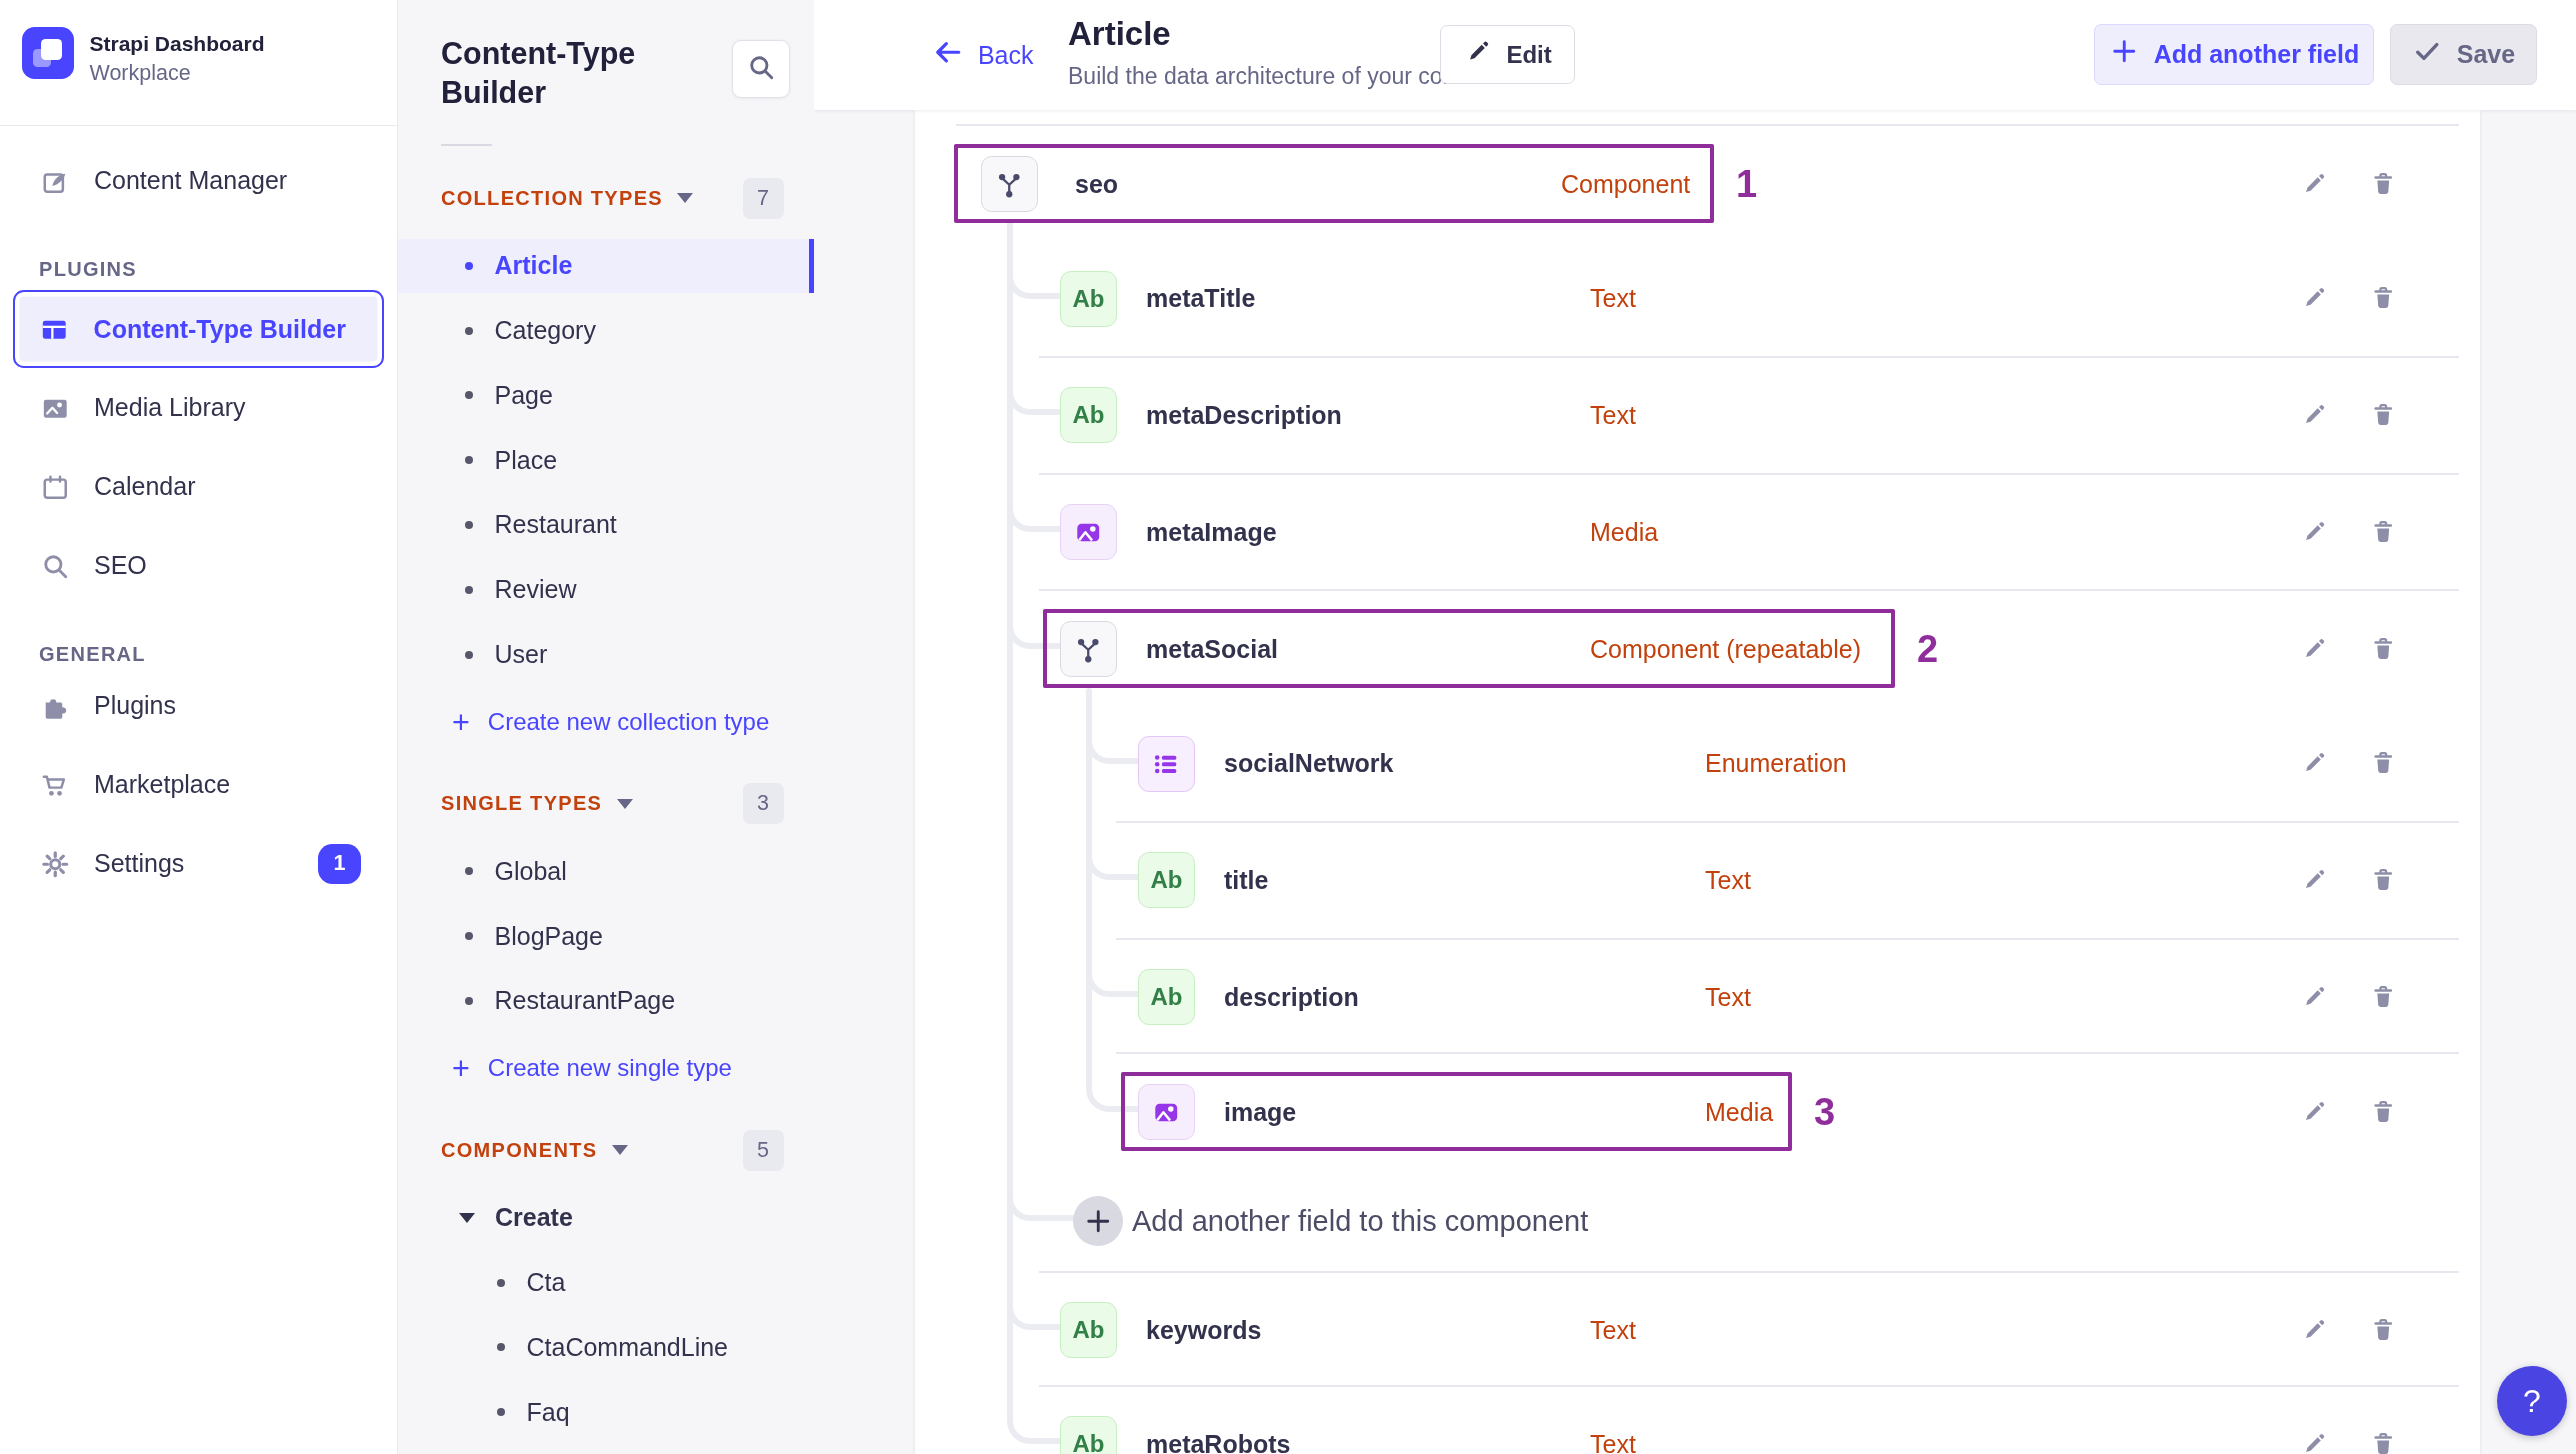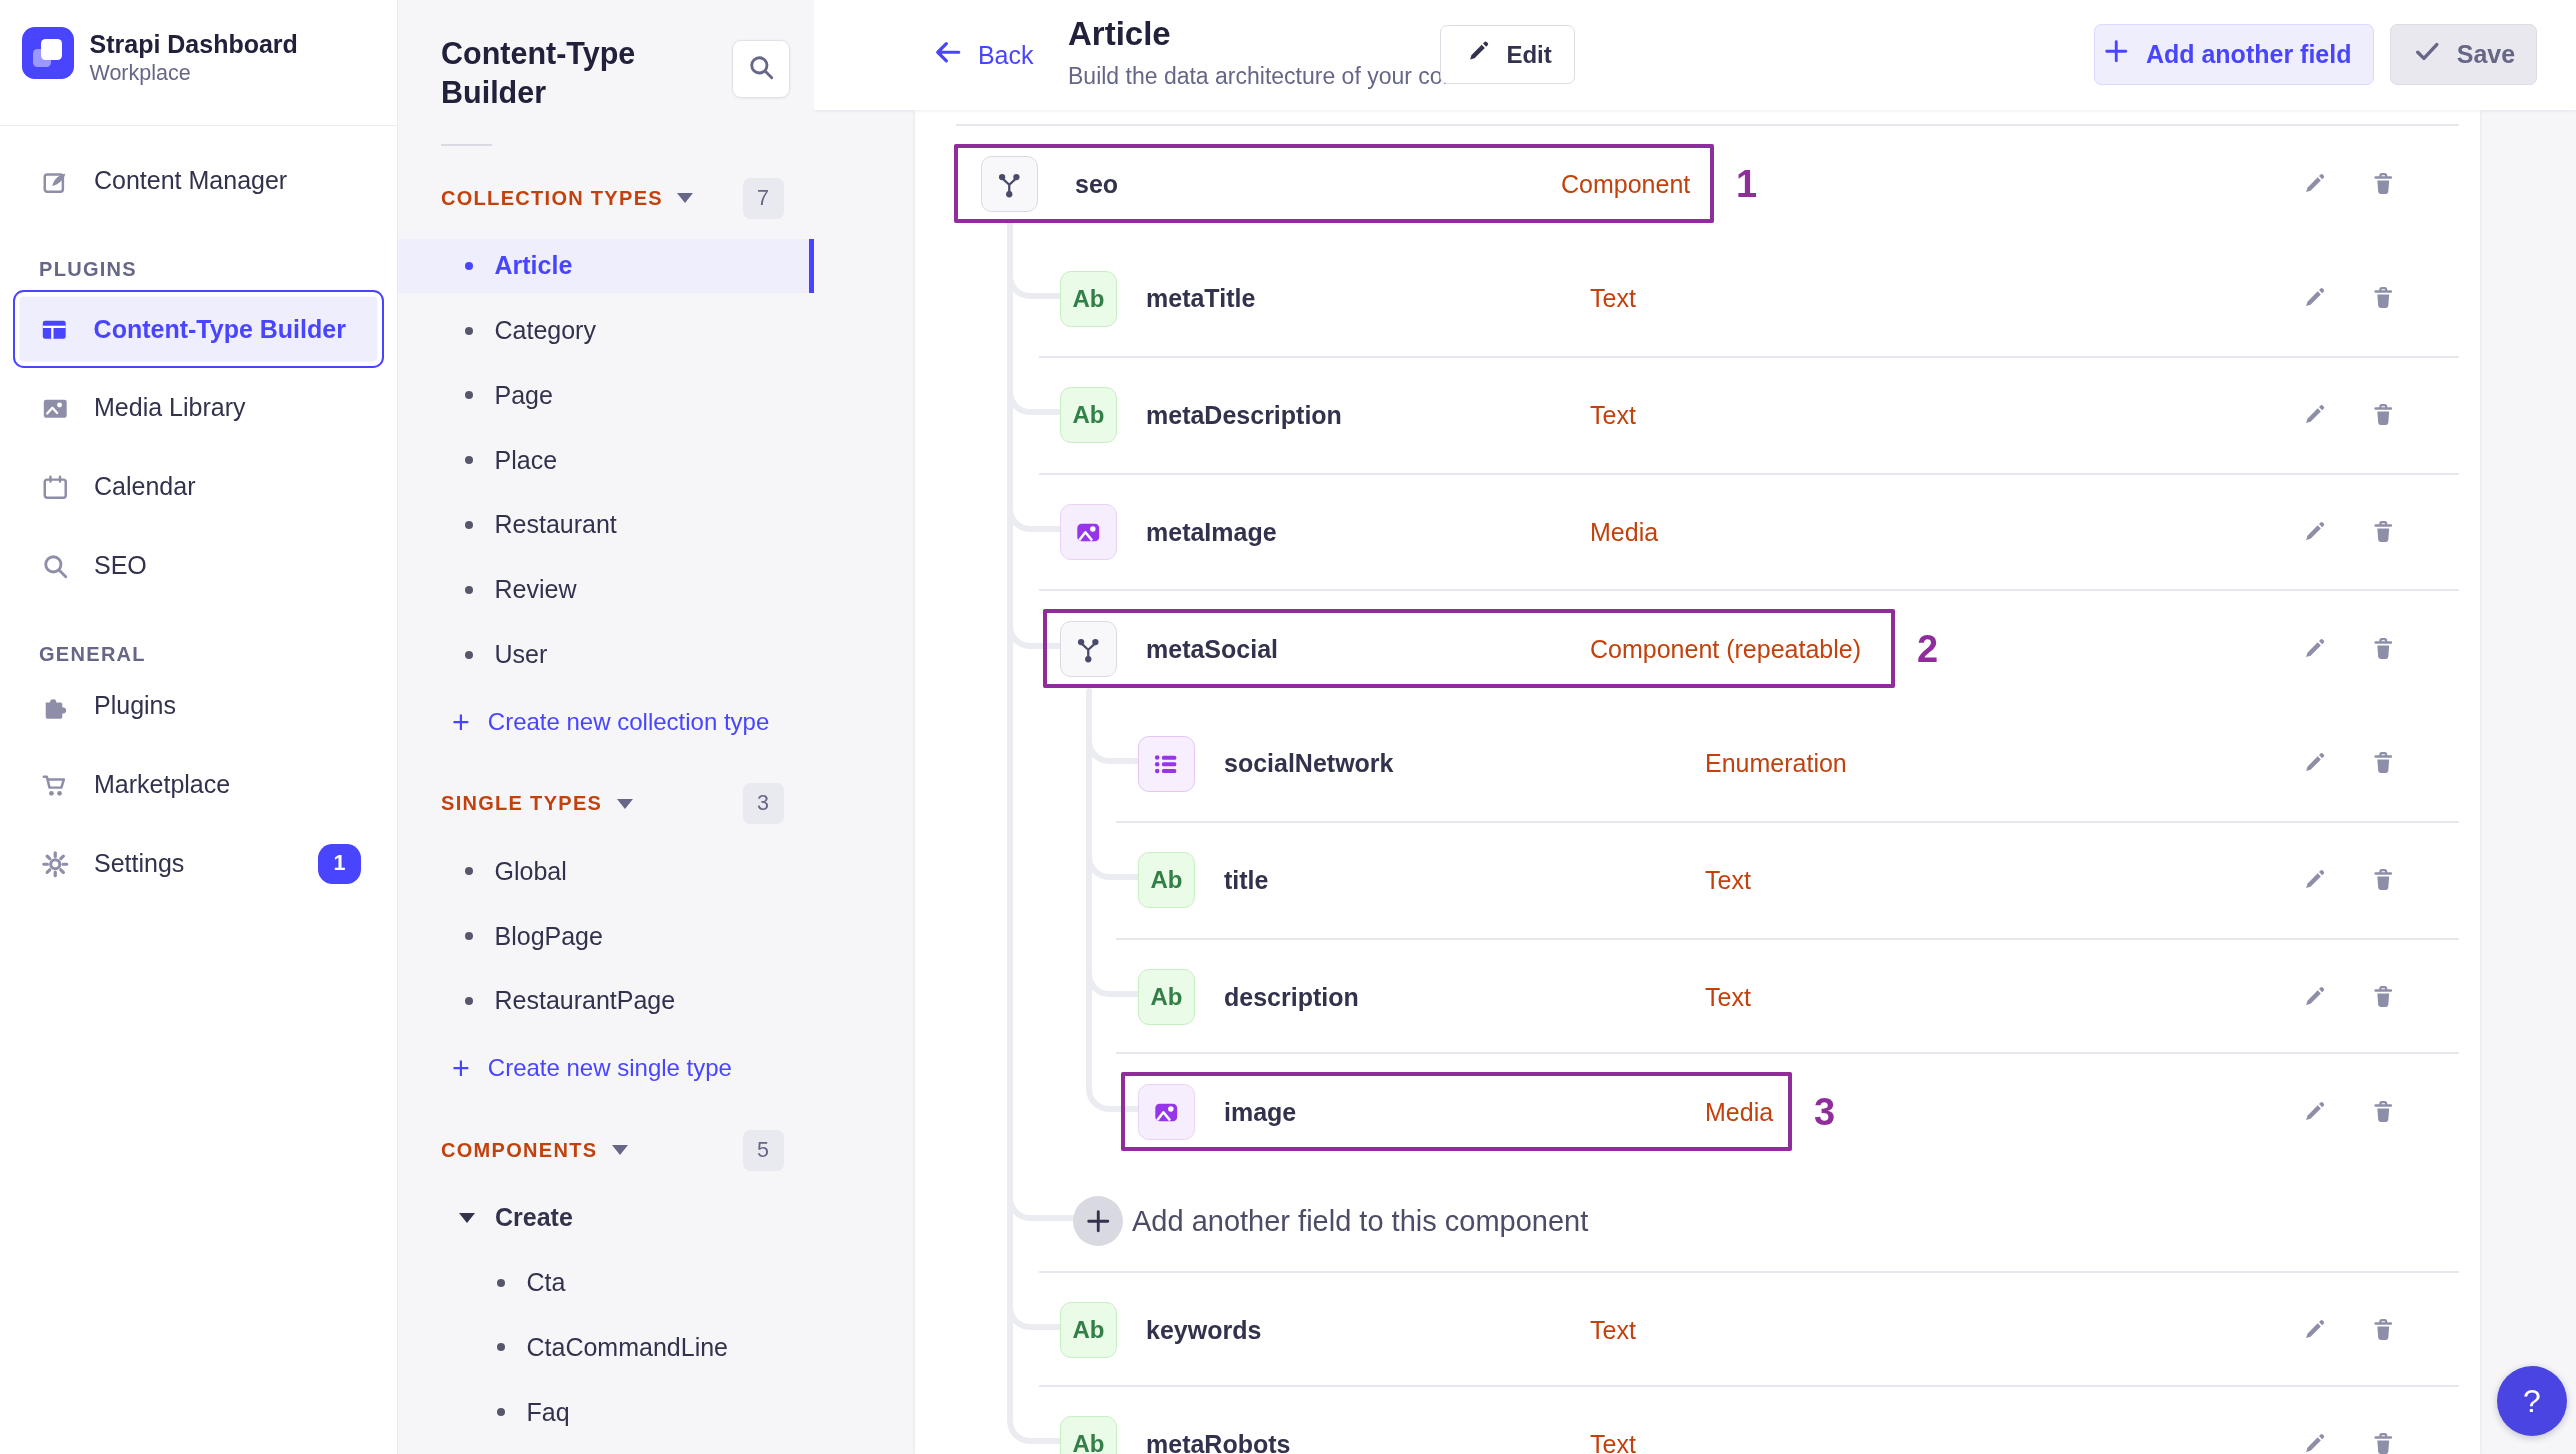--- a/index.html
+++ b/index.html
@@ -7,21 +7,21 @@
   .screen{position:relative;width:2576px;height:1454px;overflow:hidden;
     font-family:"Liberation Sans",sans-serif;background:#f6f6f9;color:#32324d;}
 
   
   .sb1{position:absolute;left:0;top:0;width:398px;height:1454px;background:#fff;
     border-right:0.9px solid #eaeaef;z-index:4;}
   .brand{display:flex;gap:16px;padding:27px 0 0 21.5px;align-items:flex-start;}
   .logo{position:relative;width:52px;height:52px;border-radius:12.6px;background:#4945ff;flex:none;}
   .lg-a{position:absolute;left:19px;top:11.7px;width:21.5px;height:21.5px;border-radius:4.5px;background:#fff;}
   .lg-b{position:absolute;left:11.7px;top:22.4px;width:18px;height:18px;border-radius:4.5px;background:rgba(255,255,255,.45);}
-  .brand-name{font-size:25px;font-weight:700;color:#21213b;line-height:30.5px;margin-top:1.8px;}
+  .brand-name{font-size:21px;font-weight:700;color:#21213b;line-height:30.5px;margin-top:1.8px;}
   .brand-sub{font-size:21.5px;color:#666687;margin-top:1.8px;}
   .sb1-div{height:0.9px;background:#eaeaef;margin-top:39px;}
   .nav-item{height:79px;display:flex;align-items:center;gap:23px;padding-left:39px;
     font-size:25px;color:#32324d;cursor:pointer;}
   .nav-item.cm{margin-top:15.3px;}
   .nico{width:32px;height:32px;display:flex;align-items:center;justify-content:center;flex:none;}
   .nav-label{margin:38px 0 0 39px;font-size:20px;font-weight:700;letter-spacing:1.3px;color:#666687;}
   .nav-item.active{margin:9px 12.6px 0;height:78px;border:2.7px solid #4945ff;background:#eeeefc;
     border-radius:10.8px;box-shadow:inset 0 0 0 4.5px #fff;padding-left:24px;color:#4945ff;font-weight:600;}
   .nav-badge{margin-left:auto;margin-right:36px;min-width:43px;height:40px;border-radius:14.4px;
@@ -67,21 +67,21 @@
   .topbar{position:absolute;left:814px;top:0;width:1762px;height:110px;background:#fff;
     box-shadow:0 0.9px 3.6px rgba(33,33,52,.1);z-index:2;}
   .back{position:absolute;left:119px;top:0;height:110px;display:flex;align-items:center;gap:14.4px;
     color:#4945ff;font-size:25px;cursor:pointer;}
   .tb-title{position:absolute;left:254px;top:15.3px;font-size:33px;font-weight:700;color:#21213b;}
   .tb-sub{position:absolute;left:254px;top:63px;font-size:23px;color:#666687;}
   .edit-btn{position:absolute;left:626px;top:25px;width:135px;height:59px;background:#fff;
     border:0.9px solid #dcdce4;border-radius:7.2px;display:flex;align-items:center;justify-content:center;
     gap:12.6px;font-size:24px;font-weight:600;color:#32324d;cursor:pointer;font-family:inherit;text-align:center;}
   .addf-btn{position:absolute;right:202px;top:24px;width:280px;height:61px;background:#eeeefc;
-    border:0.9px solid #d9d8ff;border-radius:7.2px;display:flex;align-items:center;
+    border:0.9px solid #d9d8ff;border-radius:7.2px;display:flex;align-items:center;justify-content:center;
     gap:14.4px;font-size:25px;font-weight:600;color:#4945ff;cursor:pointer;font-family:inherit;}
   .save-btn{position:absolute;right:39px;top:24px;width:147px;height:61px;background:#e8e8ee;
     border:0.9px solid #dcdce4;border-radius:7.2px;display:flex;align-items:center;justify-content:center;
     gap:14.4px;font-size:25px;font-weight:600;color:#666687;cursor:pointer;font-family:inherit;}
 
   
   .content{position:absolute;left:814px;top:110px;width:1762px;height:1344px;background:#f6f6f9;z-index:1;}
   .card{position:absolute;left:101px;top:0;width:1565px;height:1344px;background:#fff;
     box-shadow:0 0.9px 3.6px rgba(33,33,52,.1);overflow:hidden;}
   .rowdiv{position:absolute;height:1.8px;background:#e7e7ef;}

